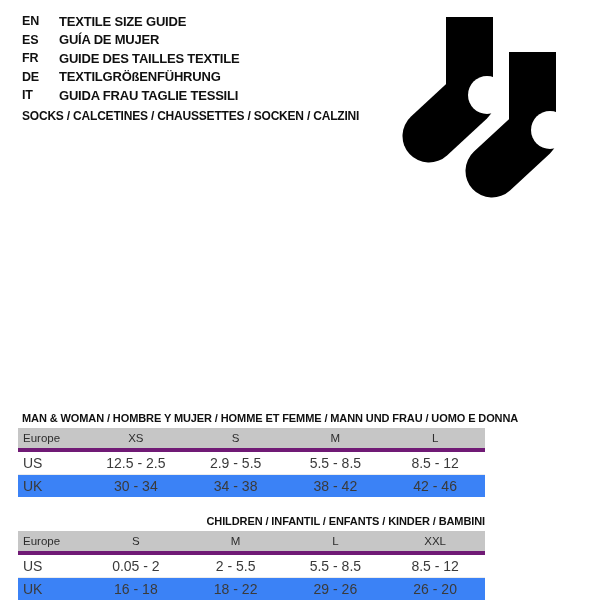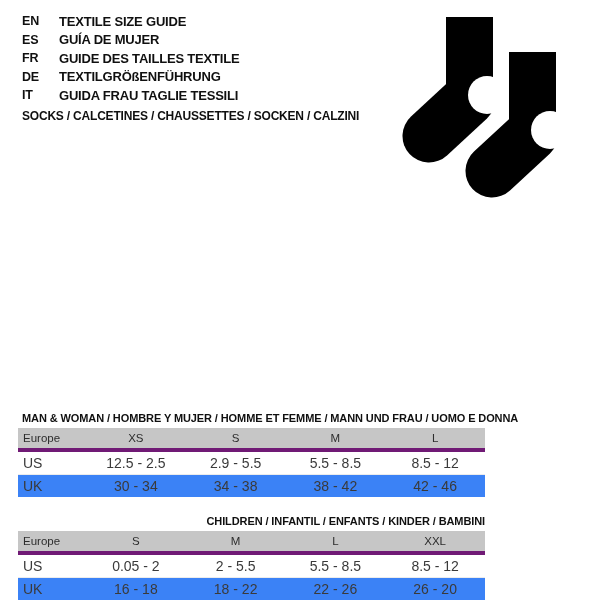--- a/index.html
+++ b/index.html
@@ -146,20 +146,20 @@
           <td>US</td>
           <td>0.05 - 2</td>
           <td>2 - 5.5</td>
           <td>5.5 - 8.5</td>
           <td>8.5 - 12</td>
         </tr>
         <tr class="row-alt">
           <td>UK</td>
           <td>16 - 18</td>
           <td>18 - 22</td>
-          <td>22 - 26</td>
+          <td>29 - 26</td>
           <td>26 - 20</td>
         </tr>
       </tbody>
     </table>
   </div>
 
 </div>
 
 </body></html>

